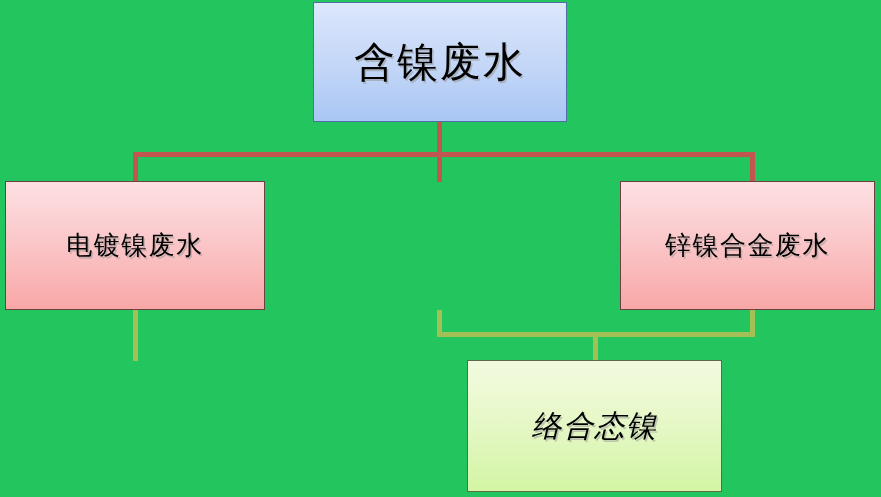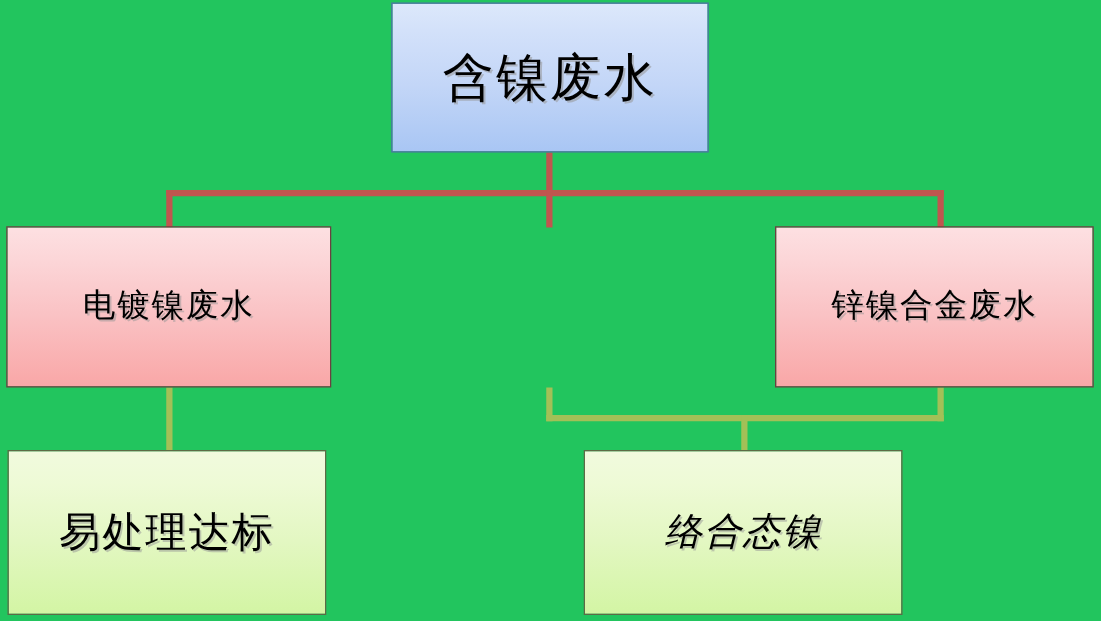--- a/index.html
+++ b/index.html
@@ -120,20 +120,17 @@
     <span class="line">含镍废水</span>
   </div>
 
   <div class="node node-pink node-pink-1">
     <span class="line">电镀镍废水</span>
   </div>
   <div class="node node-pink node-pink-3">
     <span class="line">锌镍合金废水</span>
   </div>
 
-  <div class="node node-green node-green-left">
-    <span class="line">易处理达标</span>
-  </div>
   <div class="node node-green node-green-right">
     <span class="line">络合态镍</span>
   </div>
 
 </div>
 
 </body></html>

